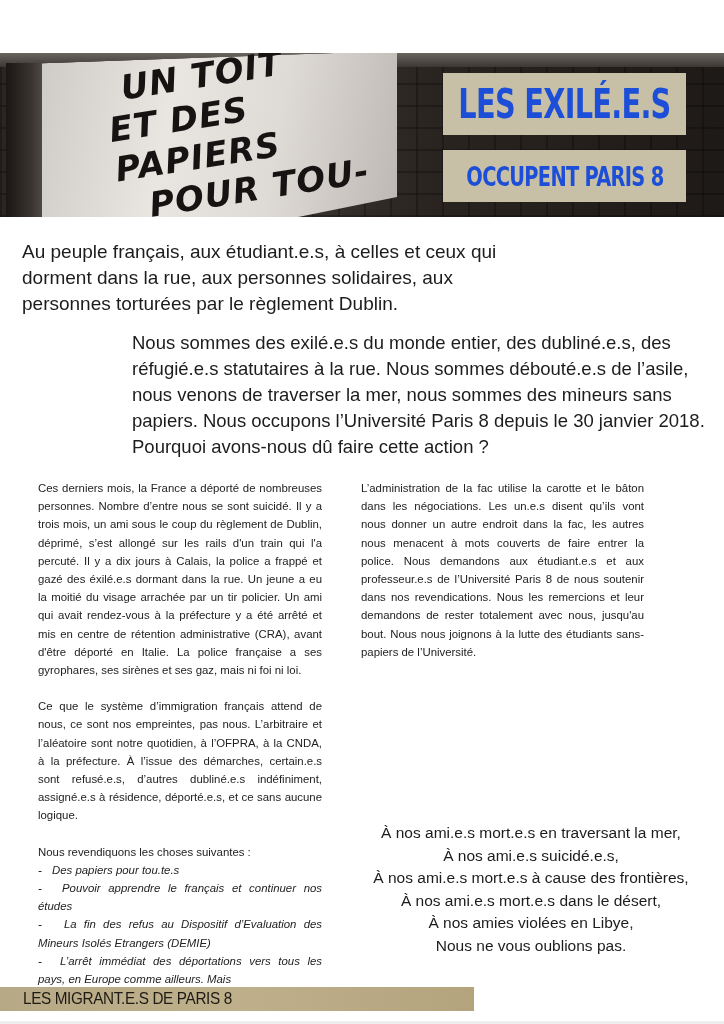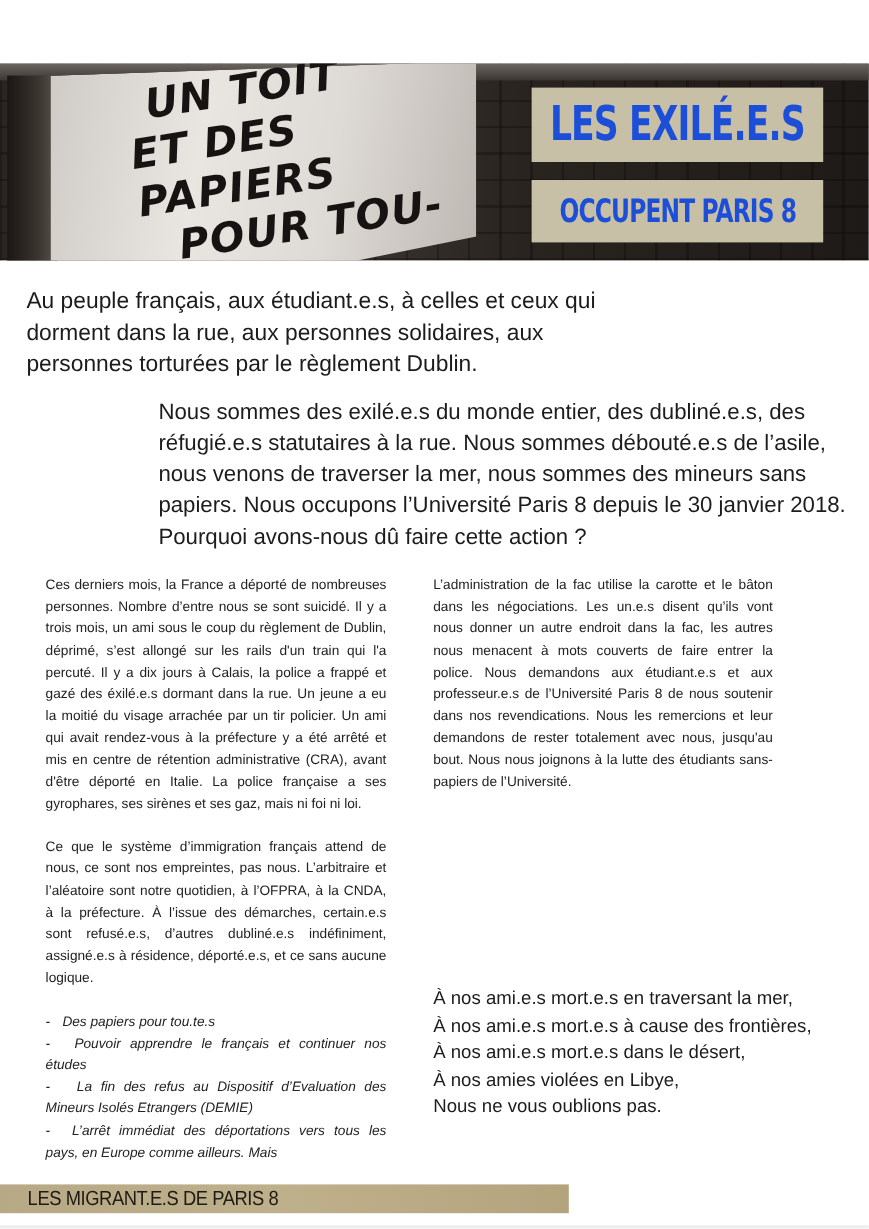--- a/index.html
+++ b/index.html
@@ -65,21 +65,21 @@
   }
   .col p { margin: 0; }
   .col .gap { height: 18px; }
   .col-left { left: 38px; top: 479px; width: 284px; }
   .col-right { left: 361px; top: 479px; width: 283px; }
   .col ul { list-style: none; margin: 0; padding: 0; font-style: italic; }
   .col li { position: relative; padding-left: 0; }
   .col li .dash { display: inline-block; width: 30px; }
   .poem {
     position: absolute; left: 361px; top: 822px; width: 340px;
-    font-size: 15.5px; line-height: 22.5px; color: #1c1c1c;
+    font-size: 15.5px; line-height: 22.5px; color: #1c1c1c; text-align: center;
   }
   .poem div { white-space: nowrap; }
   .footer {
     position: absolute; left: 0; top: 987px; width: 474px; height: 24px;
     background: linear-gradient(90deg, #b7a985, #bfb08c 50%, #b3a47e);
     display: flex; align-items: center;
   }
   .footer span {
     margin-left: 23px; font-size: 17px; color: #1e1a14; letter-spacing: -0.4px;
     display: inline-block; transform: scaleX(0.9); transform-origin: left center; white-space: nowrap;
@@ -112,34 +112,36 @@
 
 <div class="intro">Au peuple français, aux étudiant.e.s, à celles et ceux qui dorment dans la rue, aux personnes solidaires, aux personnes torturées par le règlement Dublin.</div>
 
 <div class="lead">Nous sommes des exilé.e.s du monde entier, des dubliné.e.s, des réfugié.e.s statutaires à la rue. Nous sommes débouté.e.s de l’asile, nous venons de traverser la mer, nous sommes des mineurs sans papiers. Nous occupons l’Université Paris 8 depuis le 30 janvier 2018. Pourquoi avons-nous dû faire cette action ?</div>
 
 <div class="col col-left">
   <p>Ces derniers mois, la France a déporté de nombreuses personnes. Nombre d’entre nous se sont suicidé. Il y a trois mois, un ami sous le coup du règlement de Dublin, déprimé, s’est allongé sur les rails d'un train qui l'a percuté. Il y a dix jours à Calais, la police a frappé et gazé des éxilé.e.s dormant dans la rue. Un jeune a eu la moitié du visage arrachée par un tir policier. Un ami qui avait rendez-vous à la préfecture y a été arrêté et mis en centre de rétention administrative (CRA), avant d'être déporté en Italie. La police française a ses gyrophares, ses sirènes et ses gaz, mais ni foi ni loi.</p>
   <div class="gap"></div>
   <p>Ce que le système d’immigration français attend de nous, ce sont nos empreintes, pas nous. L’arbitraire et l’aléatoire sont notre quotidien, à l’OFPRA, à la CNDA, à la préfecture. À l’issue des démarches, certain.e.s sont refusé.e.s, d’autres dubliné.e.s indéfiniment, assigné.e.s à résidence, déporté.e.s, et ce sans aucune logique.</p>
   <div class="gap"></div>
+  <p>Nous revendiquons les choses suivantes :</p>
   <ul>
     <li><span class="dash" style="width:14px">-</span><span>Des papiers pour tou.te.s</span></li>
     <li><span class="dash" style="width:24px">-</span><span>Pouvoir apprendre le français et continuer nos études</span></li>
     <li><span class="dash" style="width:26px">-</span><span>La fin des refus au Dispositif d’Evaluation des Mineurs Isolés Etrangers (DEMIE)</span></li>
     <li><span class="dash" style="width:22px">-</span><span>L’arrêt immédiat des déportations vers tous les pays, en Europe comme ailleurs. Mais</span></li>
   </ul>
 </div>
 
 <div class="col col-right">
   <p>L’administration de la fac utilise la carotte et le bâton dans les négociations. Les un.e.s disent qu’ils vont nous donner un autre endroit dans la fac, les autres nous menacent à mots couverts de faire entrer la police. Nous demandons aux étudiant.e.s et aux professeur.e.s de l’Université Paris 8 de nous soutenir dans nos revendications. Nous les remercions et leur demandons de rester totalement avec nous, jusqu'au bout. Nous nous joignons à la lutte des étudiants sans-papiers de l’Université.</p>
 </div>
 
 <div class="poem">
   <div>À nos ami.e.s mort.e.s en traversant la mer,</div>
+  <div>À nos ami.e.s suicidé.e.s,</div>
   <div>À nos ami.e.s mort.e.s à cause des frontières,</div>
   <div>À nos ami.e.s mort.e.s dans le désert,</div>
   <div>À nos amies violées en Libye,</div>
   <div>Nous ne vous oublions pas.</div>
 </div>
 
 <div class="footer">
   <span>LES MIGRANT.E.S DE PARIS 8</span>
 </div>
 <div class="bottom-line"></div>

